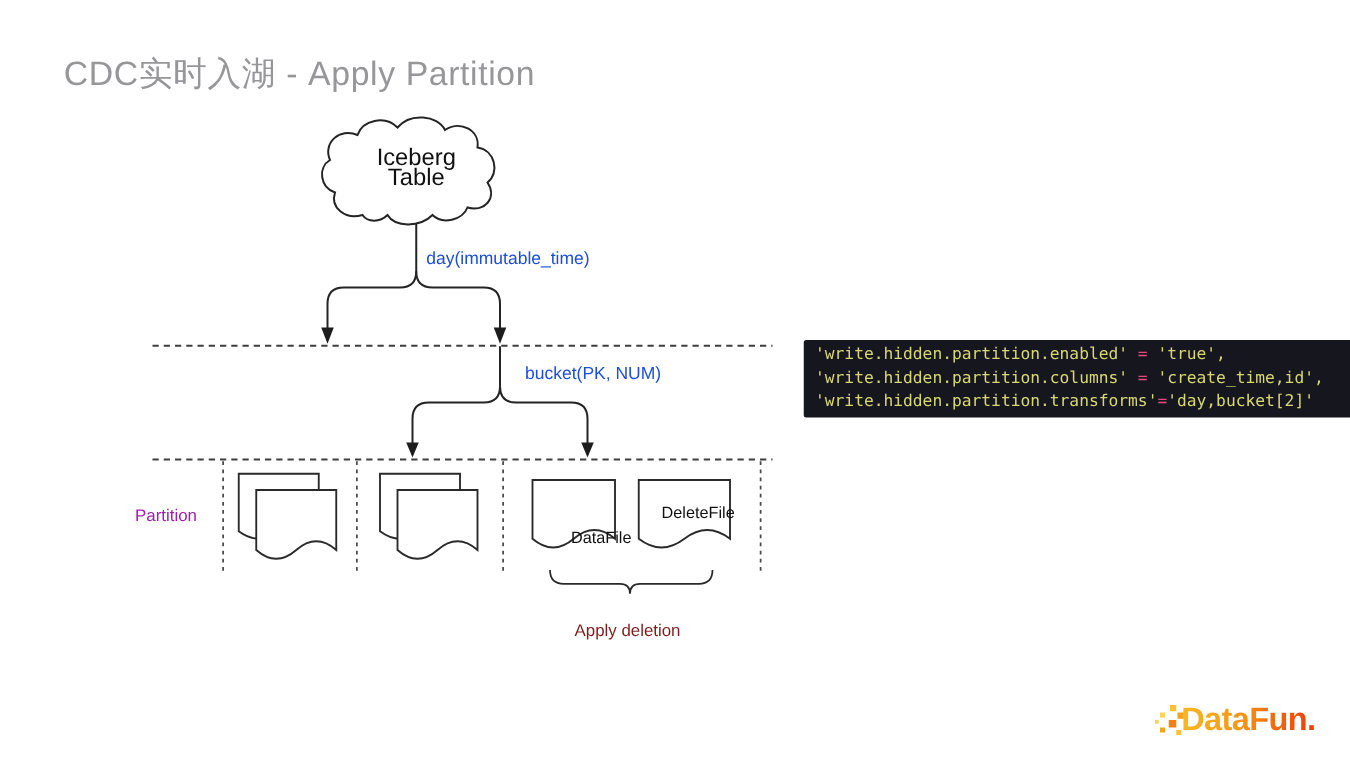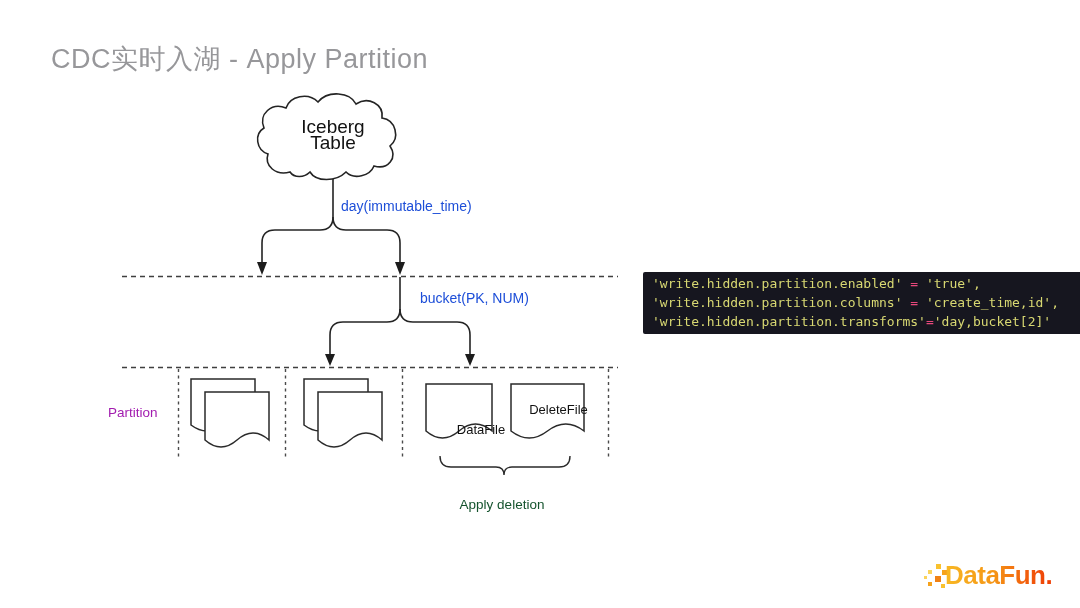--- a/index.html
+++ b/index.html
@@ -17,21 +17,21 @@
     left:283px; top:119px; width:100px; text-align:center;
     font-size:19px; line-height:16px; color:#111; white-space:pre-line;
   }
   .edge-label { font-size:14px; font-weight:normal; color:#1d4ed8; white-space:nowrap; }
   .lbl-day { left:341px; top:198px; }
   .lbl-bucket { left:420px; top:290px; }
   .lbl-partition { left:108px; top:405px; font-size:13.5px; color:#a21caf; }
   .doc-label { font-size:13px; color:#111; text-align:center; white-space:nowrap; }
   .lbl-datafile { left:450px; top:402px; width:62px;margin-top:20px; }
   .lbl-deletefile { left:511px; top:402px; width:95px; }
-  .lbl-apply { left:427px; top:497px; width:150px; text-align:center; font-size:13.5px; color:#14532d; }
+  .lbl-apply { left:427px; top:497px; width:150px; text-align:center; font-size:13.5px; color:#7f1d1d; }
   .code-block {
     left:643px; top:272px; width:461px; box-sizing:border-box;
     background:#16161f; border-radius:2px; padding:2px 9px 3px 9px;
   }
   .code-line {
     font-family:"DejaVu Sans Mono", monospace; font-size:13px; line-height:19px;
     color:#d8d872; white-space:pre;
   }
   .code-line .op { color:#e8487c; }
   .logo { left:924px; top:560px; width:146px; height:34px; }

